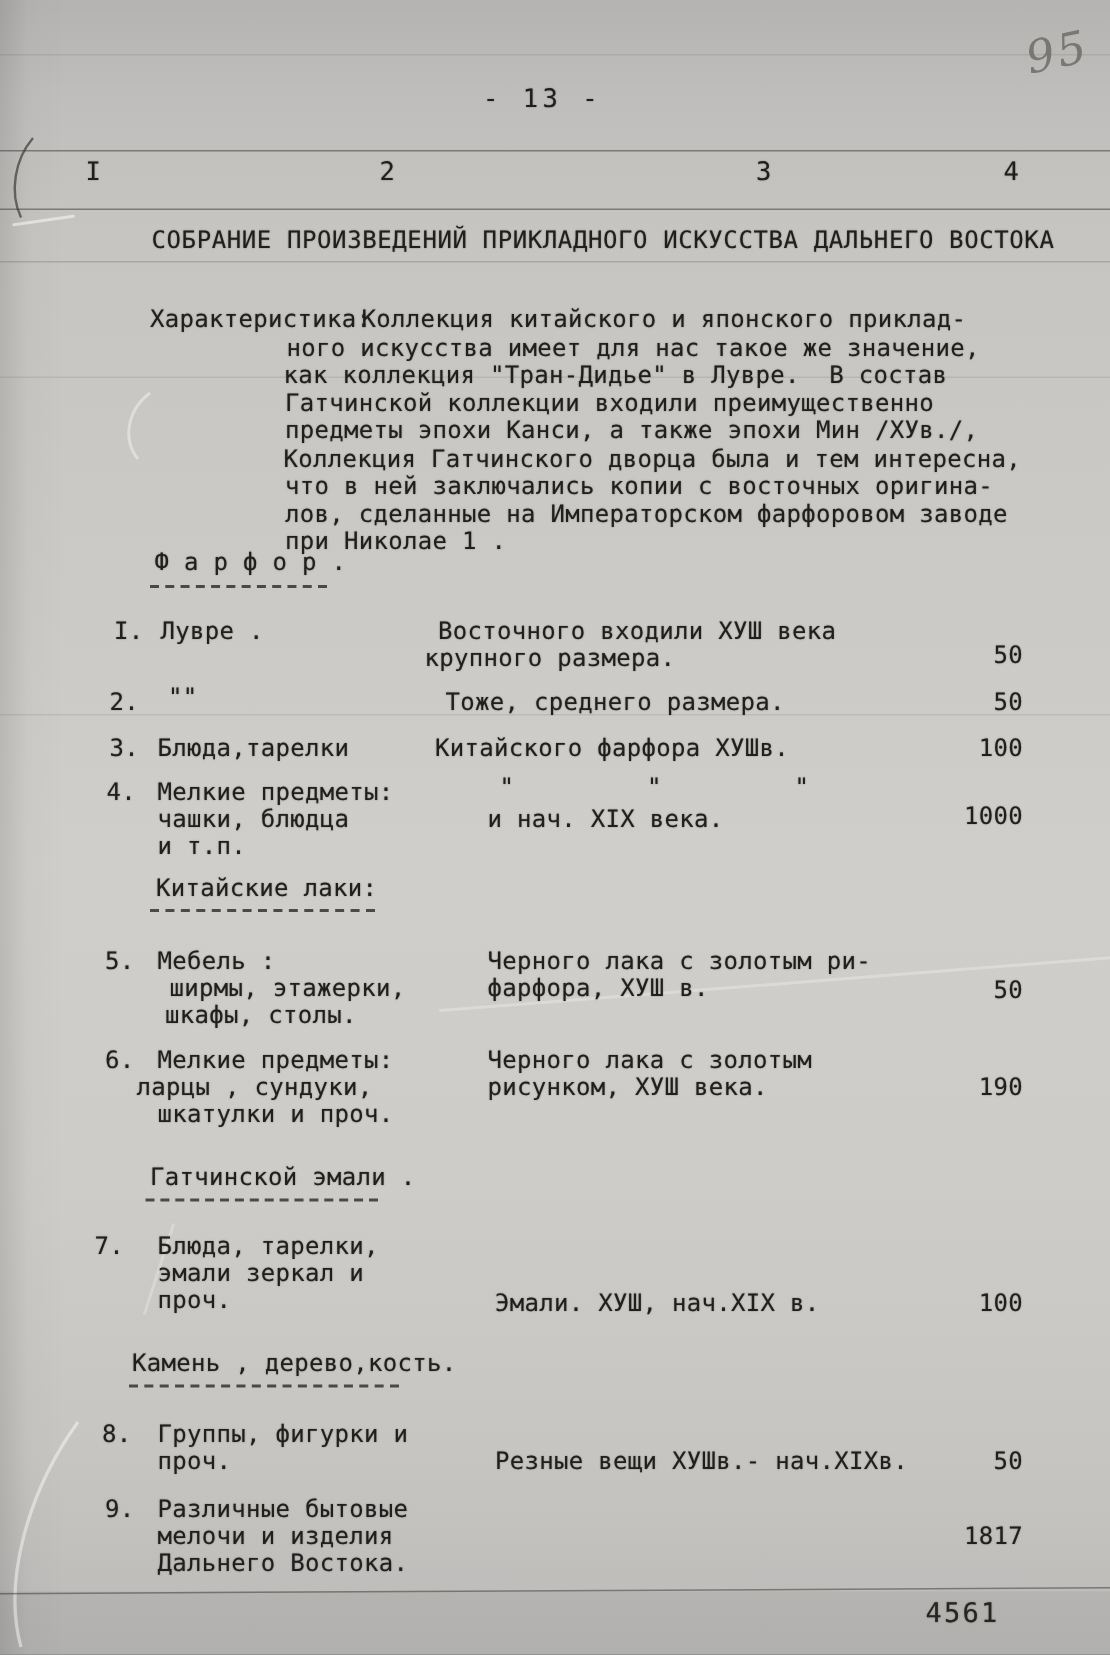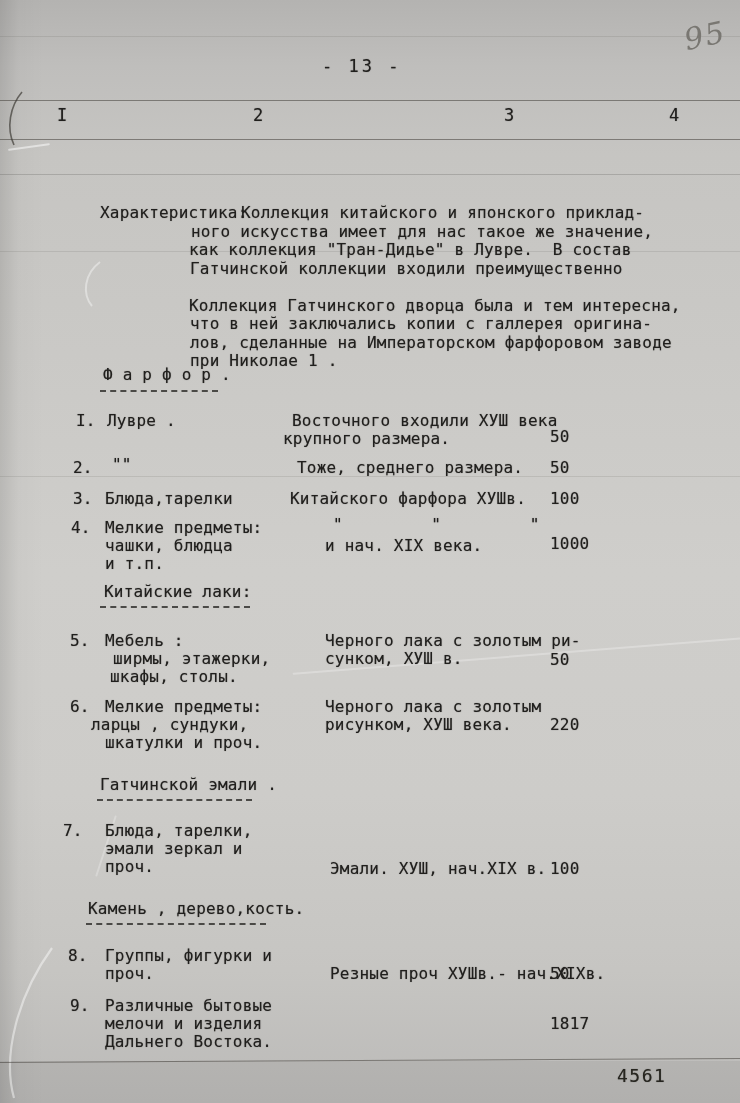--- a/index.html
+++ b/index.html
@@ -14,21 +14,21 @@
   }
   .tw{
     position:absolute;
     font-size:16px;line-height:18px;
     color:#201f1d;
     white-space:pre;
     text-shadow:0 0 1px rgba(35,32,30,0.55);
     letter-spacing:0.2px;
   }
   .b{font-weight:normal;}
-  .qty{left:550px;width:132px;text-align:left;}
+  .qty{left:550px;width:132px;text-align:right;}
   .heading{letter-spacing:0.4px;}
   .dash{position:absolute;height:0;border-top:2px dashed #2b2a27;opacity:0.8;}
   .rule{position:absolute;left:0;width:740px;height:1px;background:rgba(66,62,57,0.55);}
   .rule.faint{background:rgba(66,62,57,0.22);}
   .rule.vfaint{background:rgba(66,62,57,0.12);}
   .scratch{position:absolute;background:rgba(255,255,255,0.5);height:2px;border-radius:2px;}
   .band{position:absolute;left:0;width:740px;background:rgba(70,66,62,0.08);}
   .pencil-note{
     position:absolute;top:18px;left:684px;
     font-family:"DejaVu Serif","Liberation Serif",serif;
@@ -68,28 +68,30 @@
 
   <div class="tw b pagenum" style="top:57px;left:322px">- 13 -</div>
 
   <div class="rule" style="top:100px"></div>
   <div class="tw colmark" style="top:106px;left:57px">I</div>
   <div class="tw colmark" style="top:106px;left:253px">2</div>
   <div class="tw colmark" style="top:106px;left:504px">3</div>
   <div class="tw colmark" style="top:106px;left:669px">4</div>
   <div class="rule" style="top:139px"></div>
 
+  <div class="tw b heading" style="top:151px;left:101px">СОБРАНИЕ ПРОИЗВЕДЕНИЙ ПРИКЛАДНОГО ИСКУССТВА ДАЛЬНЕГО ВОСТОКА</div>
 
   <div class="tw" style="top:204px;left:100px">Характеристика:</div>
   <div class="tw" style="top:204px;left:241px">Коллекция китайского и японского приклад-</div>
   <div class="tw" style="top:223px;left:191px">ного искусства имеет для нас такое же значение,</div>
   <div class="tw" style="top:241px;left:189px">как коллекция "Тран-Дидье" в Лувре.  В состав</div>
   <div class="tw" style="top:260px;left:190px">Гатчинской коллекции входили преимущественно</div>
+  <div class="tw" style="top:278px;left:190px">предметы эпохи Канси, а также эпохи Мин /ХУв./,</div>
   <div class="tw" style="top:297px;left:189px">Коллекция Гатчинского дворца была и тем интересна,</div>
-  <div class="tw" style="top:315px;left:190px">что в ней заключались копии с галлерея оригина-</div>
+  <div class="tw" style="top:315px;left:190px">что в ней заключались копии с восточных оригина-</div>
   <div class="tw" style="top:334px;left:190px">лов, сделанные на Императорском фарфоровом заводе</div>
   <div class="tw" style="top:352px;left:190px">при Николае 1 .</div>
 
   <div class="tw b" style="top:366px;left:103px">Ф а р ф о р .</div>
   <div class="dash" style="top:390px;left:100px;width:118px"></div>
 
   <div class="tw" style="top:412px;left:76px">I.</div>
   <div class="tw" style="top:412px;left:107px">Лувре .</div>
   <div class="tw" style="top:412px;left:292px">Восточного входили ХУШ века</div>
   <div class="tw" style="top:430px;left:283px">крупного размера.</div>
@@ -114,48 +116,48 @@
   <div class="tw qty" style="top:535px">1000</div>
 
   <div class="tw b" style="top:583px;left:104px">Китайские лаки:</div>
   <div class="dash" style="top:606px;left:100px;width:150px"></div>
 
   <div class="tw" style="top:632px;left:70px">5.</div>
   <div class="tw" style="top:632px;left:105px">Мебель :</div>
   <div class="tw" style="top:650px;left:113px">ширмы, этажерки,</div>
   <div class="tw" style="top:668px;left:110px">шкафы, столы.</div>
   <div class="tw" style="top:632px;left:325px">Черного лака с золотым ри-</div>
-  <div class="tw" style="top:650px;left:325px">сунком, ХУШ в.</div>
+  <div class="tw" style="top:650px;left:325px">фарфора, ХУШ в.</div>
   <div class="tw qty" style="top:651px">50</div>
 
   <div class="tw" style="top:698px;left:70px">6.</div>
   <div class="tw" style="top:698px;left:105px">Мелкие предметы:</div>
   <div class="tw" style="top:716px;left:91px">ларцы , сундуки,</div>
   <div class="tw" style="top:734px;left:105px">шкатулки и проч.</div>
   <div class="tw" style="top:698px;left:325px">Черного лака с золотым</div>
   <div class="tw" style="top:716px;left:325px">рисунком, ХУШ века.</div>
-  <div class="tw qty" style="top:716px">220</div>
+  <div class="tw qty" style="top:716px">190</div>
 
   <div class="tw b" style="top:776px;left:100px">Гатчинской эмали .</div>
   <div class="dash" style="top:799px;left:97px;width:155px"></div>
 
   <div class="tw" style="top:822px;left:63px">7.</div>
   <div class="tw" style="top:822px;left:105px">Блюда, тарелки,</div>
   <div class="tw" style="top:840px;left:105px">эмали зеркал и</div>
   <div class="tw" style="top:858px;left:105px">проч.</div>
   <div class="tw" style="top:860px;left:330px">Эмали. ХУШ, нач.ХIХ в.</div>
   <div class="tw qty" style="top:860px">100</div>
 
   <div class="tw b" style="top:900px;left:88px">Камень , дерево,кость.</div>
   <div class="dash" style="top:923px;left:86px;width:180px"></div>
 
   <div class="tw" style="top:947px;left:68px">8.</div>
   <div class="tw" style="top:947px;left:105px">Группы, фигурки и</div>
   <div class="tw" style="top:965px;left:105px">проч.</div>
-  <div class="tw" style="top:965px;left:330px">Резные проч ХУШв.- нач.ХIХв.</div>
+  <div class="tw" style="top:965px;left:330px">Резные вещи ХУШв.- нач.ХIХв.</div>
   <div class="tw qty" style="top:965px">50</div>
 
   <div class="tw" style="top:997px;left:70px">9.</div>
   <div class="tw" style="top:997px;left:105px">Различные бытовые</div>
   <div class="tw" style="top:1015px;left:105px">мелочи и изделия</div>
   <div class="tw" style="top:1033px;left:105px">Дальнего Востока.</div>
   <div class="tw qty" style="top:1015px">1817</div>
 
   <div class="rule" style="top:1060px;transform:rotate(-0.3deg)"></div>
   <div class="tw b" style="top:1067px;left:617px;font-size:18px;letter-spacing:1.5px;color:#26251f">4561</div>

